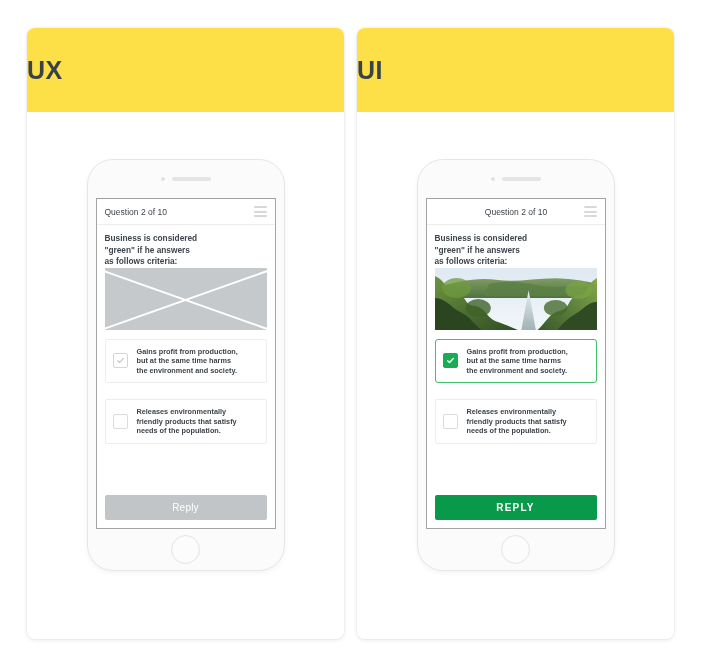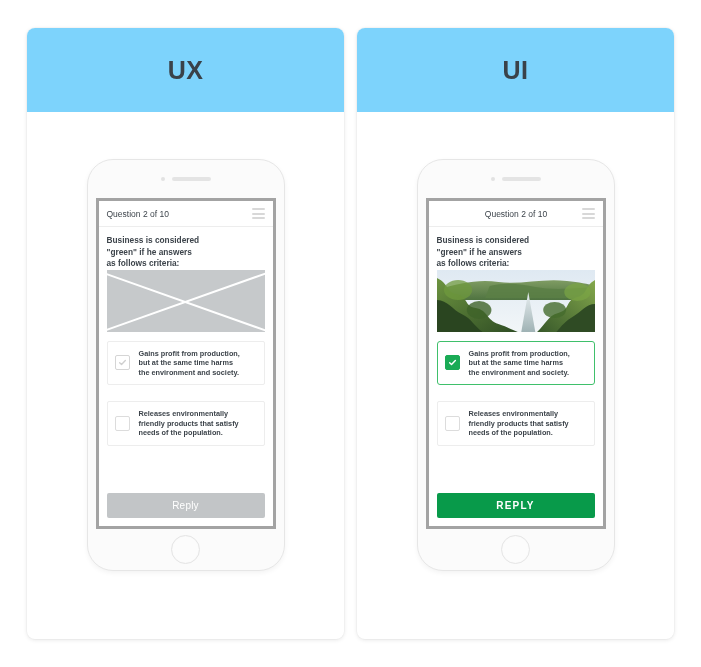--- a/index.html
+++ b/index.html
@@ -35,24 +35,23 @@
     box-shadow: 0 1px 4px rgba(0,0,0,0.10), 0 0 0 1px rgba(0,0,0,0.02);
     overflow: hidden;
     display: flex;
     flex-direction: column;
     align-items: center;
   }
 
   .panel-header {
     width: 100%;
     height: 84px;
-    background: #7dd3fc;
-    display: flex;
-    align-items: center;
-    justify-content: center;
+    background: #fde047;
+    display: flex;
+    align-items: center;
     flex: none;
   }
   .panel-title {
     font-size: 25px;
     font-weight: bold;
     color: #3a4249;
     letter-spacing: 0.5px;
   }
 
   .panel-body {
@@ -98,21 +97,21 @@
     width: 39px;
     height: 4px;
     border-radius: 2px;
     background: #e4e4e4;
   }
 
   .phone-screen {
     width: 180px;
     flex: 1;
     background: #ffffff;
-    border: 3px solid #a3a3a3;
+    border: 1px solid #a3a3a3;
     box-sizing: border-box;
     display: flex;
     flex-direction: column;
     overflow: hidden;
   }
 
   .phone-bottom {
     height: 41px;
     width: 100%;
     display: flex;

